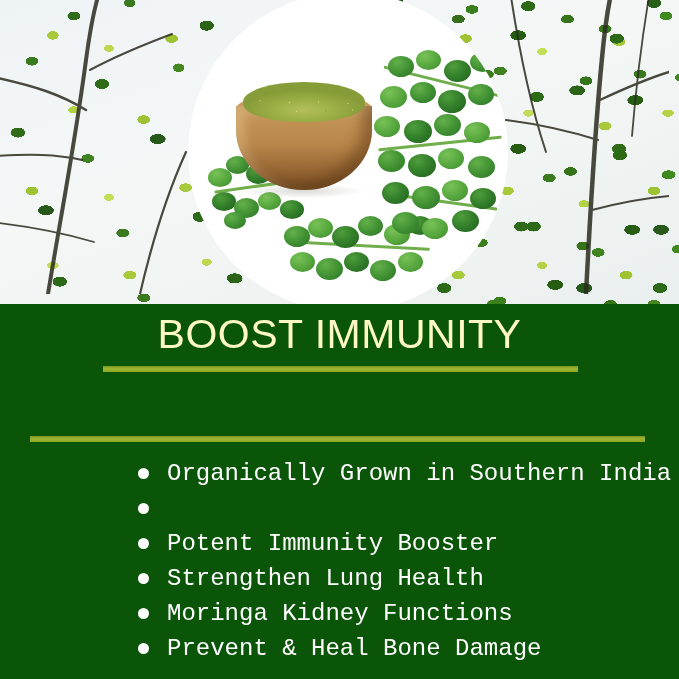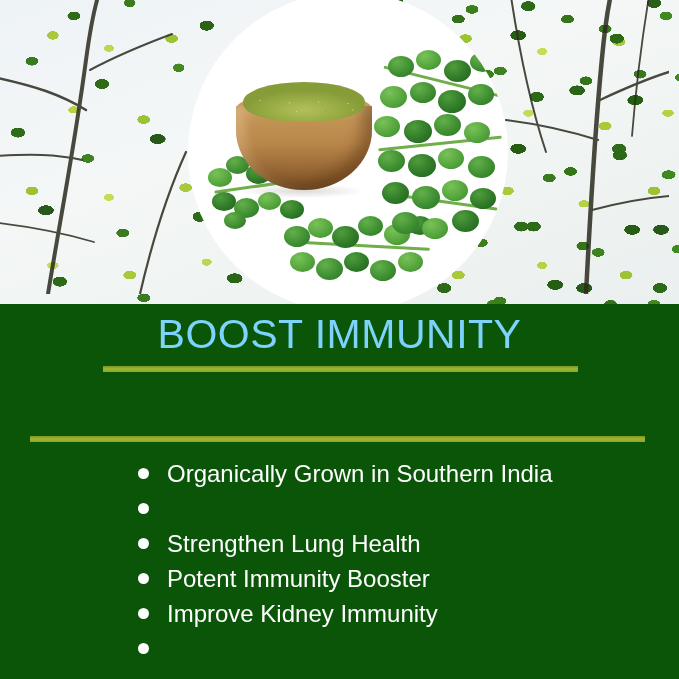--- a/index.html
+++ b/index.html
@@ -282,21 +282,21 @@
     height: 375px;
     background: #0b5509;
   }
 
   .headline {
     position: absolute;
     left: 0;
     top: 10px;
     width: 679px;
     text-align: center;
-    color: #7dd3fc;
+    color: #fef9c3;
     font-family: "Liberation Sans", sans-serif;
     font-weight: 400;
     font-size: 41px;
     letter-spacing: .5px;
     line-height: 1;
     white-space: nowrap;
   }
 
   .rule {
     position: absolute;
@@ -347,21 +347,21 @@
   .bullet {
     flex: 0 0 auto;
     width: 11px;
     height: 11px;
     border-radius: 50%;
     background: #ffffff;
     margin-right: 18px;
   }
   .benefit-text {
     color: #ffffff;
-    font-family: Liberation Sans, sans-serif;
+    font-family: Liberation Mono, monospace;
     font-size: 24px;
     font-weight: 400;
     line-height: 1;
     white-space: nowrap;
   }
 </style>
 </head>
 <body>
 
 <div class="poster">
@@ -473,28 +473,29 @@
     <ul class="benefits">
       <li class="benefit">
         <span class="bullet"></span>
         <span class="benefit-text">Organically Grown in Southern India</span>
       </li>
       <li class="benefit">
         <span class="bullet"></span>
       </li>
       <li class="benefit">
         <span class="bullet"></span>
+        <span class="benefit-text">Potent Immunity Booster</span>
+      </li>
+      <li class="benefit">
+        <span class="bullet"></span>
         <span class="benefit-text">Strengthen Lung Health</span>
       </li>
       <li class="benefit">
         <span class="bullet"></span>
-        <span class="benefit-text">Potent Immunity Booster</span>
+        <span class="benefit-text">Moringa Kidney Functions</span>
       </li>
       <li class="benefit">
         <span class="bullet"></span>
-        <span class="benefit-text">Improve Kidney Immunity</span>
-      </li>
-      <li class="benefit">
-        <span class="bullet"></span>
+        <span class="benefit-text">Prevent &amp; Heal Bone Damage</span>
       </li>
     </ul>
   </div>
 </div>
 
 </body></html>

